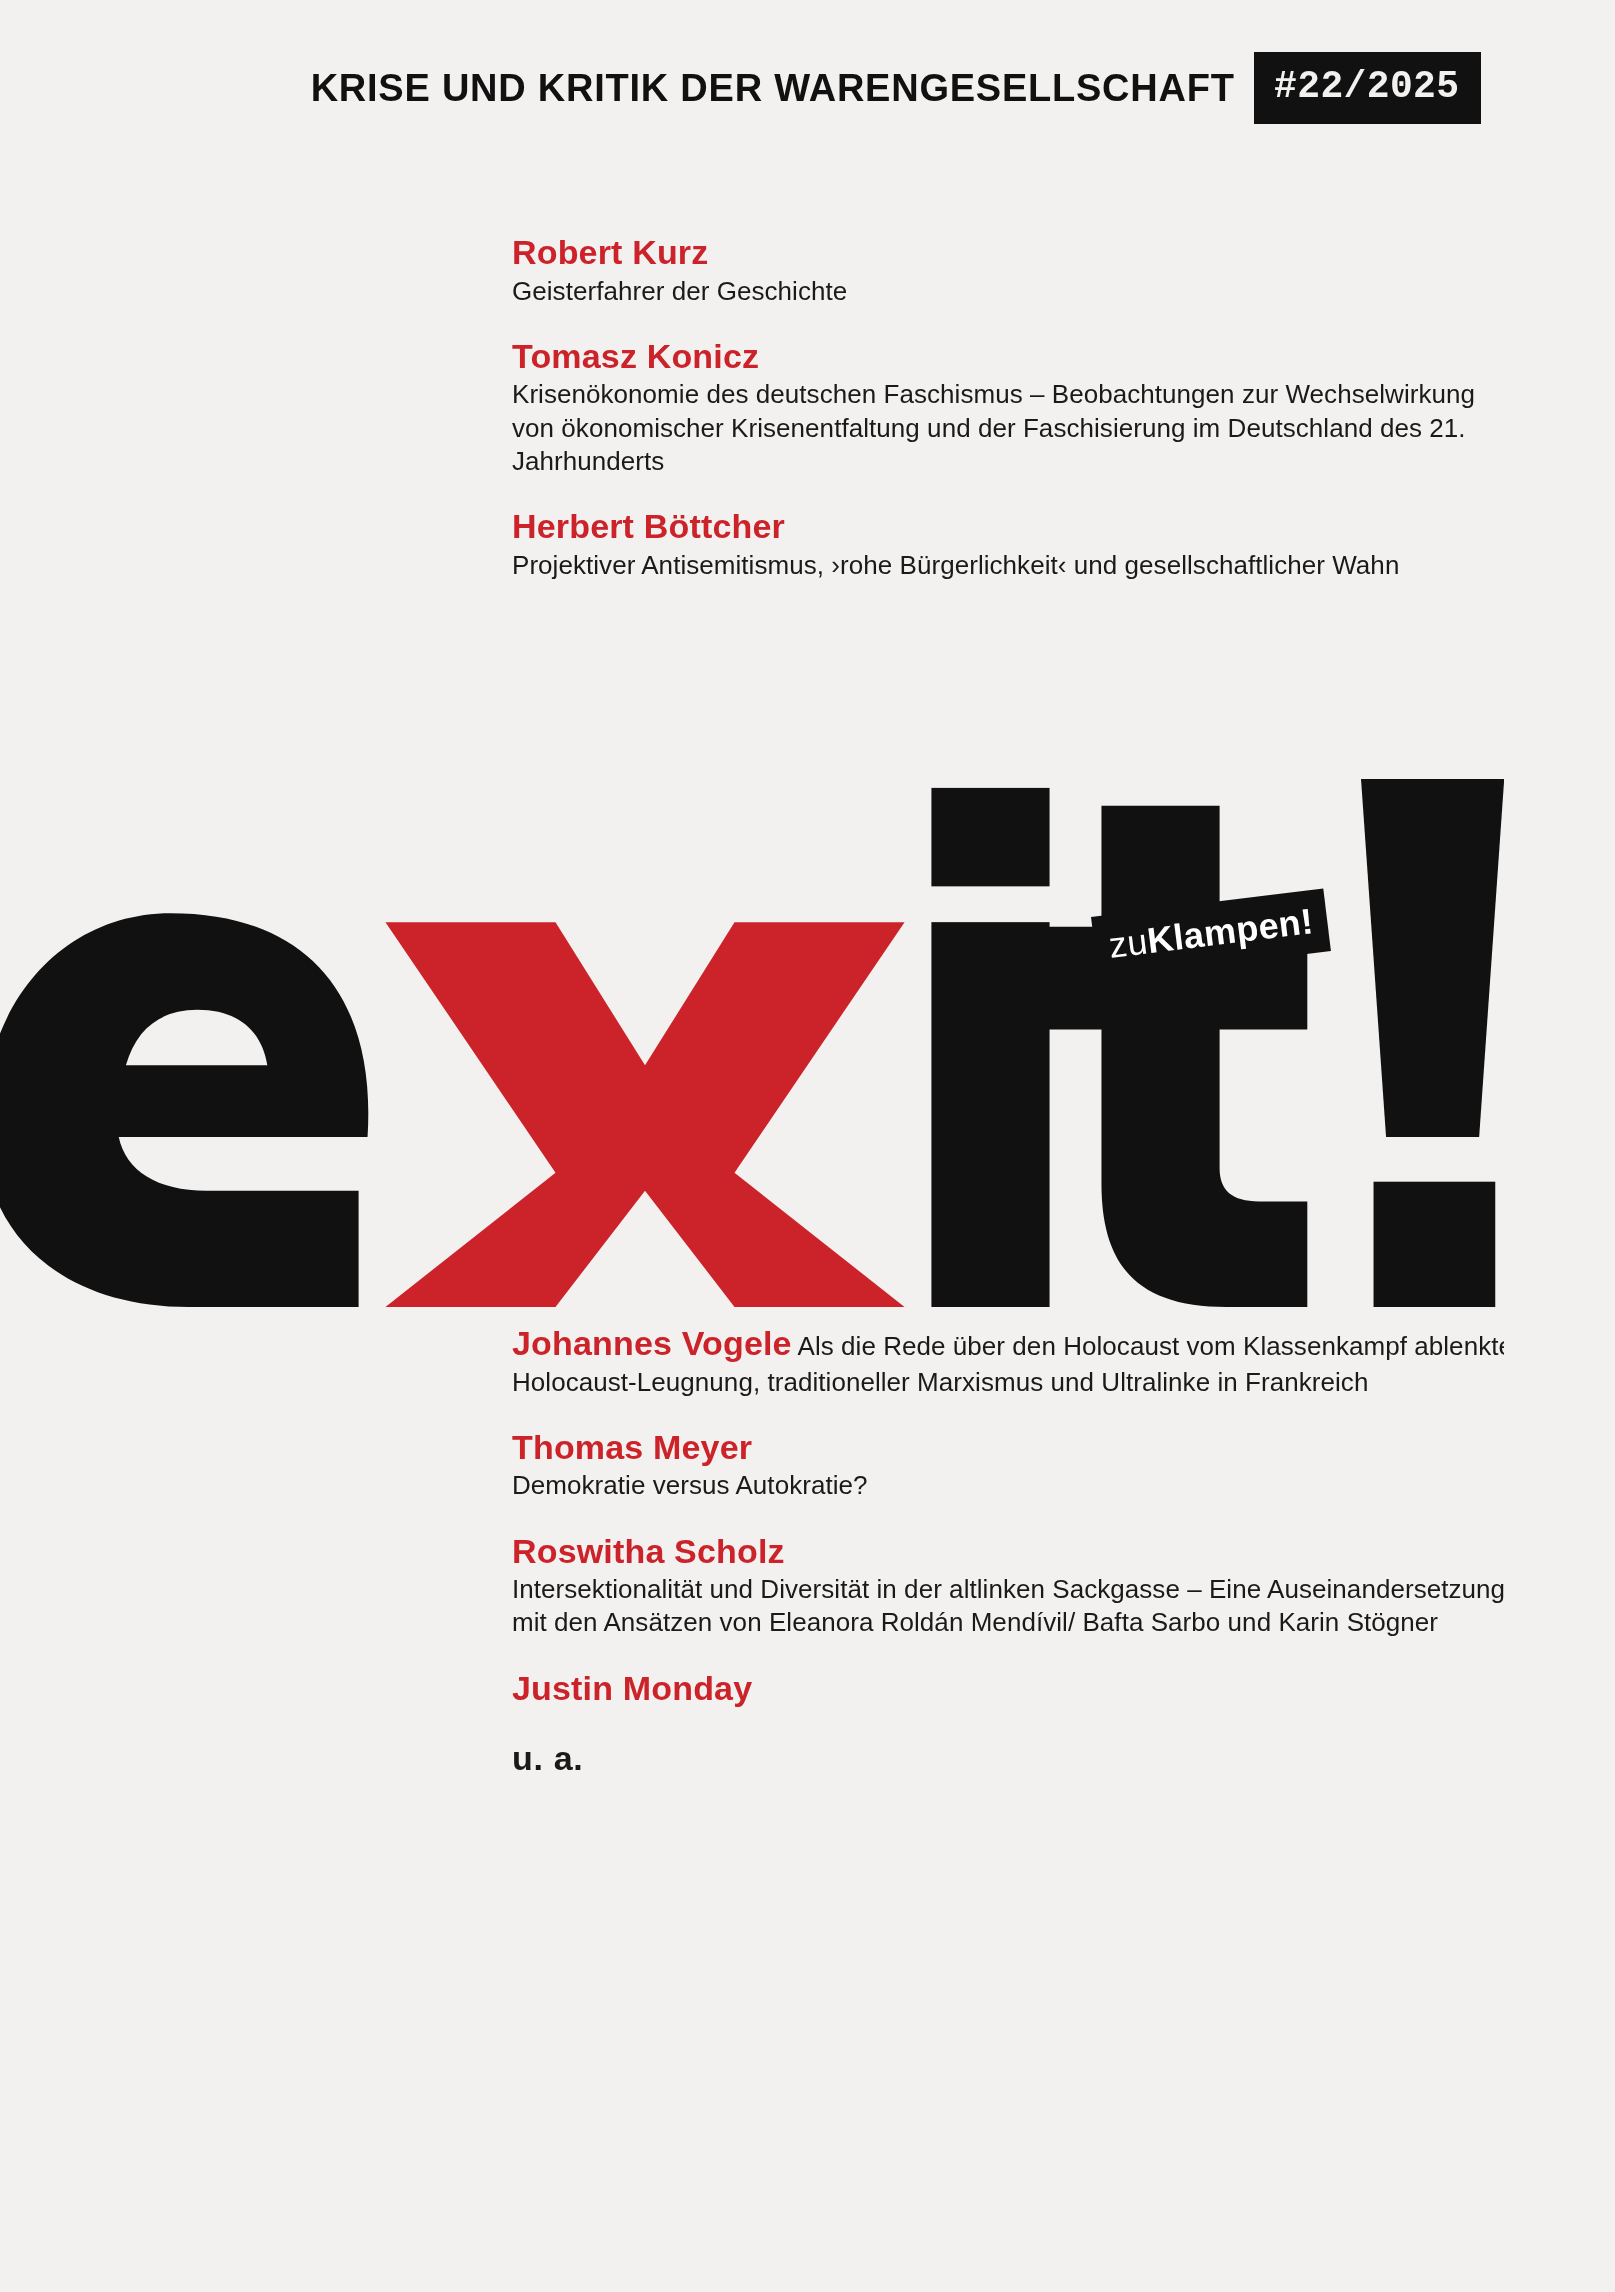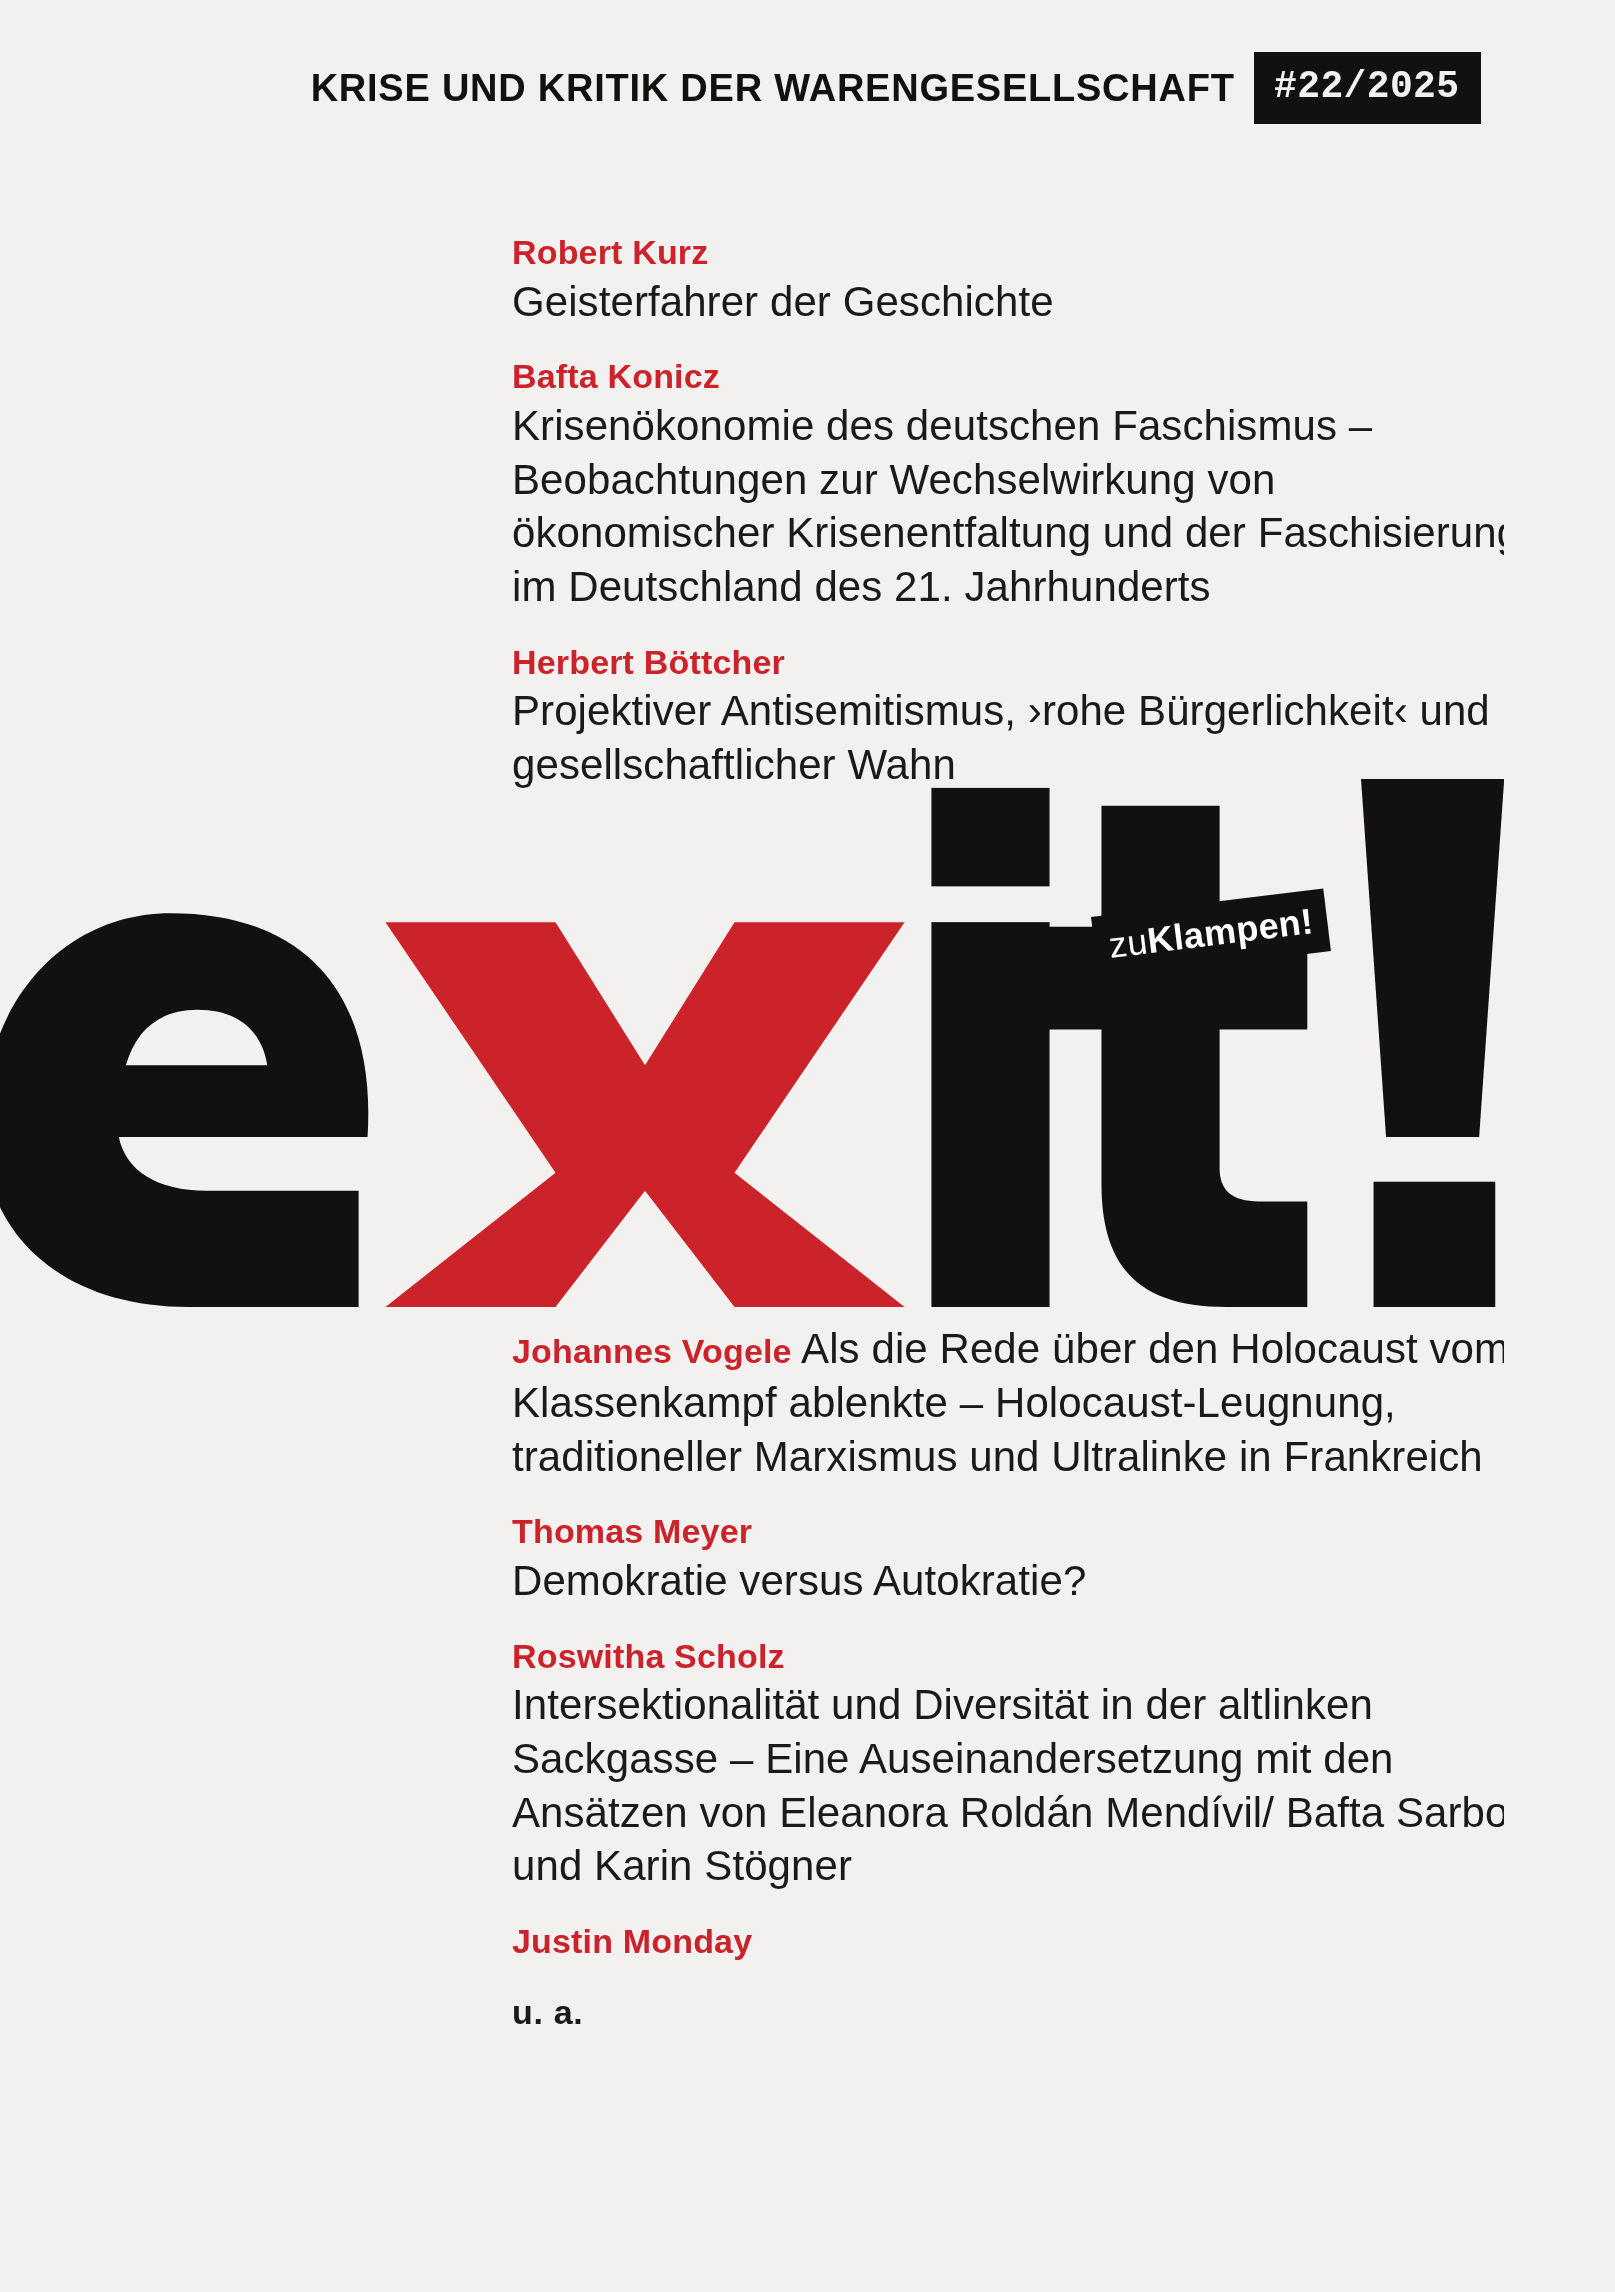--- a/index.html
+++ b/index.html
@@ -75,21 +75,21 @@
   }
   .author {
     color: #cc2229;
     font-size: 34px;
     font-weight: bold;
     line-height: 1.28;
     letter-spacing: 0.005em;
   }
   .title {
     color: #1a1a1a;
-    font-size: 42px;
+    font-size: 26px;
     font-weight: normal;
     line-height: 1.28;
     letter-spacing: 0.002em;
   }
   .entry-inline .author {
     display: inline;
   }
   .entry-inline .title {
     display: inline;
   }
@@ -145,21 +145,21 @@
   </div>
 
   <div class="toc-top">
 
     <div class="entry">
       <div class="author">Robert Kurz</div>
       <div class="title">Geisterfahrer der Geschichte</div>
     </div>
 
     <div class="entry">
-      <div class="author">Bafta Konicz</div>
+      <div class="author">Tomasz Konicz</div>
       <div class="title">Krisenökonomie des deutschen Faschismus – Beobachtungen zur Wechselwirkung von ökonomischer Krisenentfaltung und der Faschisierung im Deutschland des 21. Jahrhunderts</div>
     </div>
 
     <div class="entry">
       <div class="author">Herbert Böttcher</div>
       <div class="title">Projektiver Antisemitismus, ›rohe Bürgerlichkeit‹ und gesellschaftlicher Wahn</div>
     </div>
 
   </div>
 

